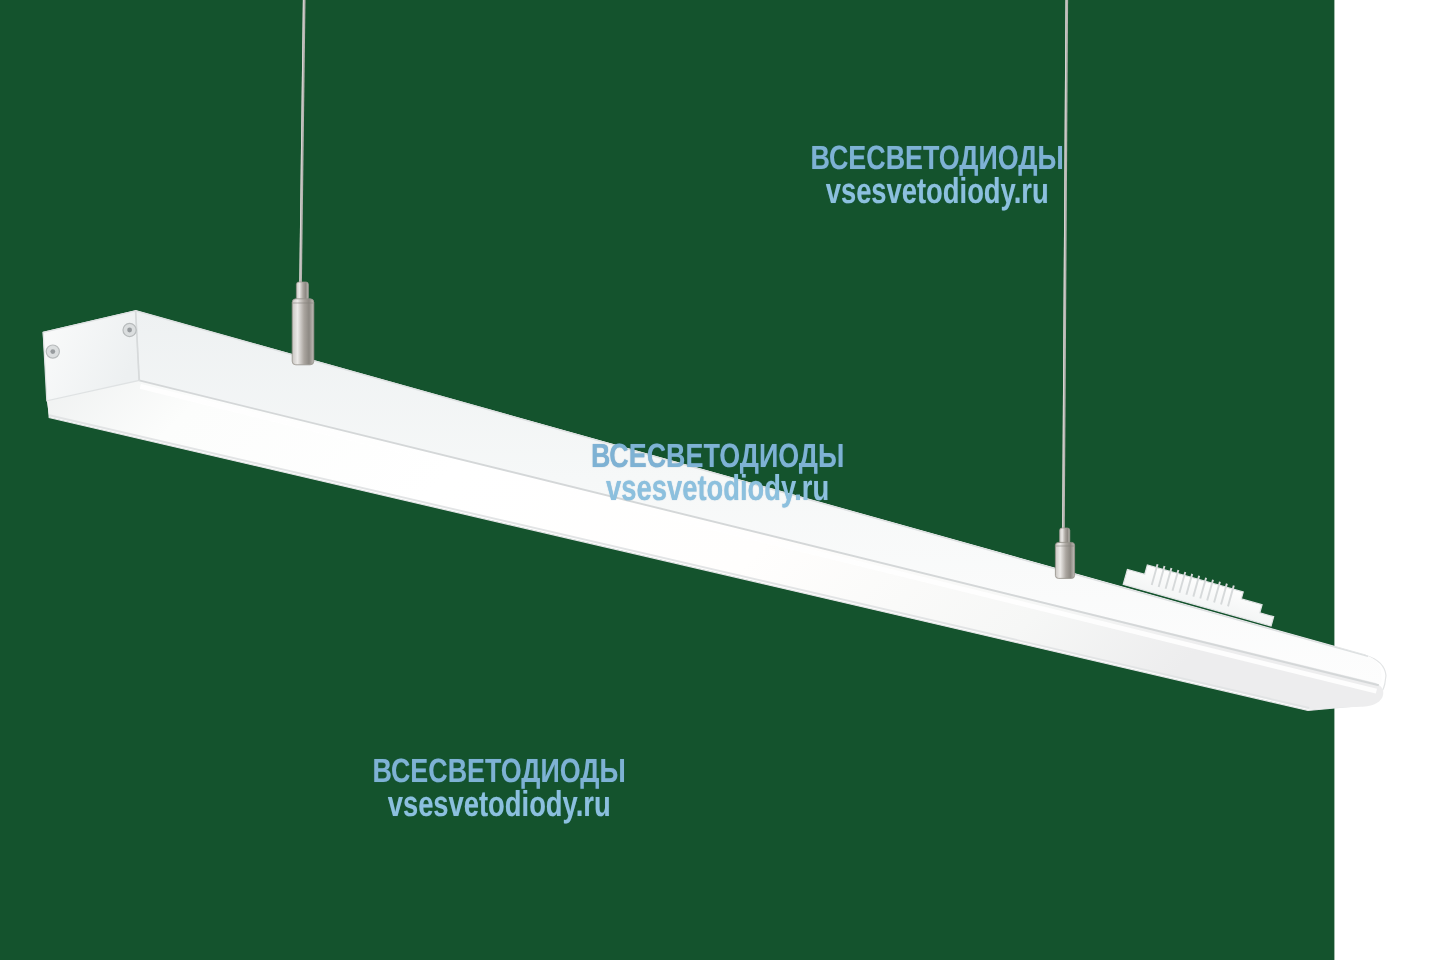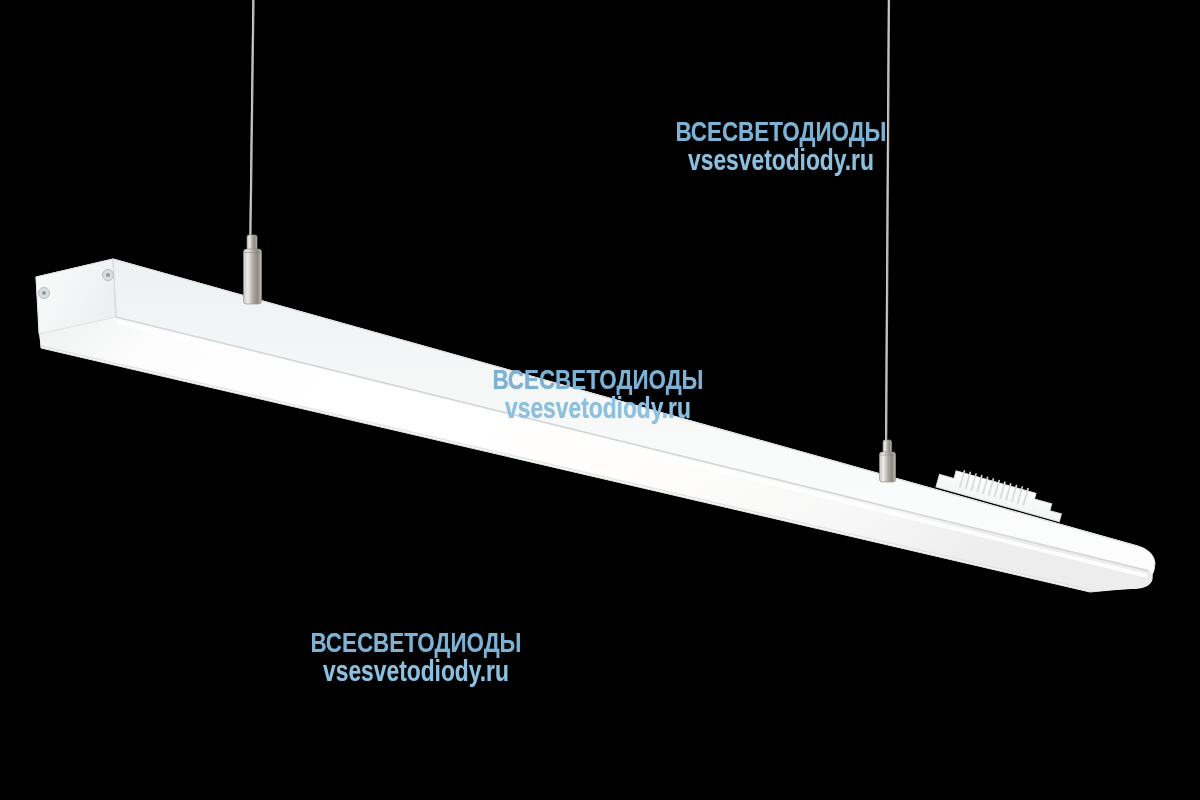--- a/index.html
+++ b/index.html
@@ -4,22 +4,22 @@
 <style>
   html, body {
     margin: 0; padding: 0;
     width: 1200px; height: 800px;
     background: #ffffff;
     overflow: hidden;
     font-family: "Liberation Sans", sans-serif;
   }
   .stage {
     position: relative;
-    width: 1200px; height: 800px;
-    background: #000000;
+    width: 1112px; height: 800px;
+    background: #14532d;
   }
   .photo-svg {
     position: absolute;
     left: 0; top: 0;
     width: 1200px; height: 800px;
   }
   .wm {
     position: absolute;
     width: 300px;
     text-align: center;

